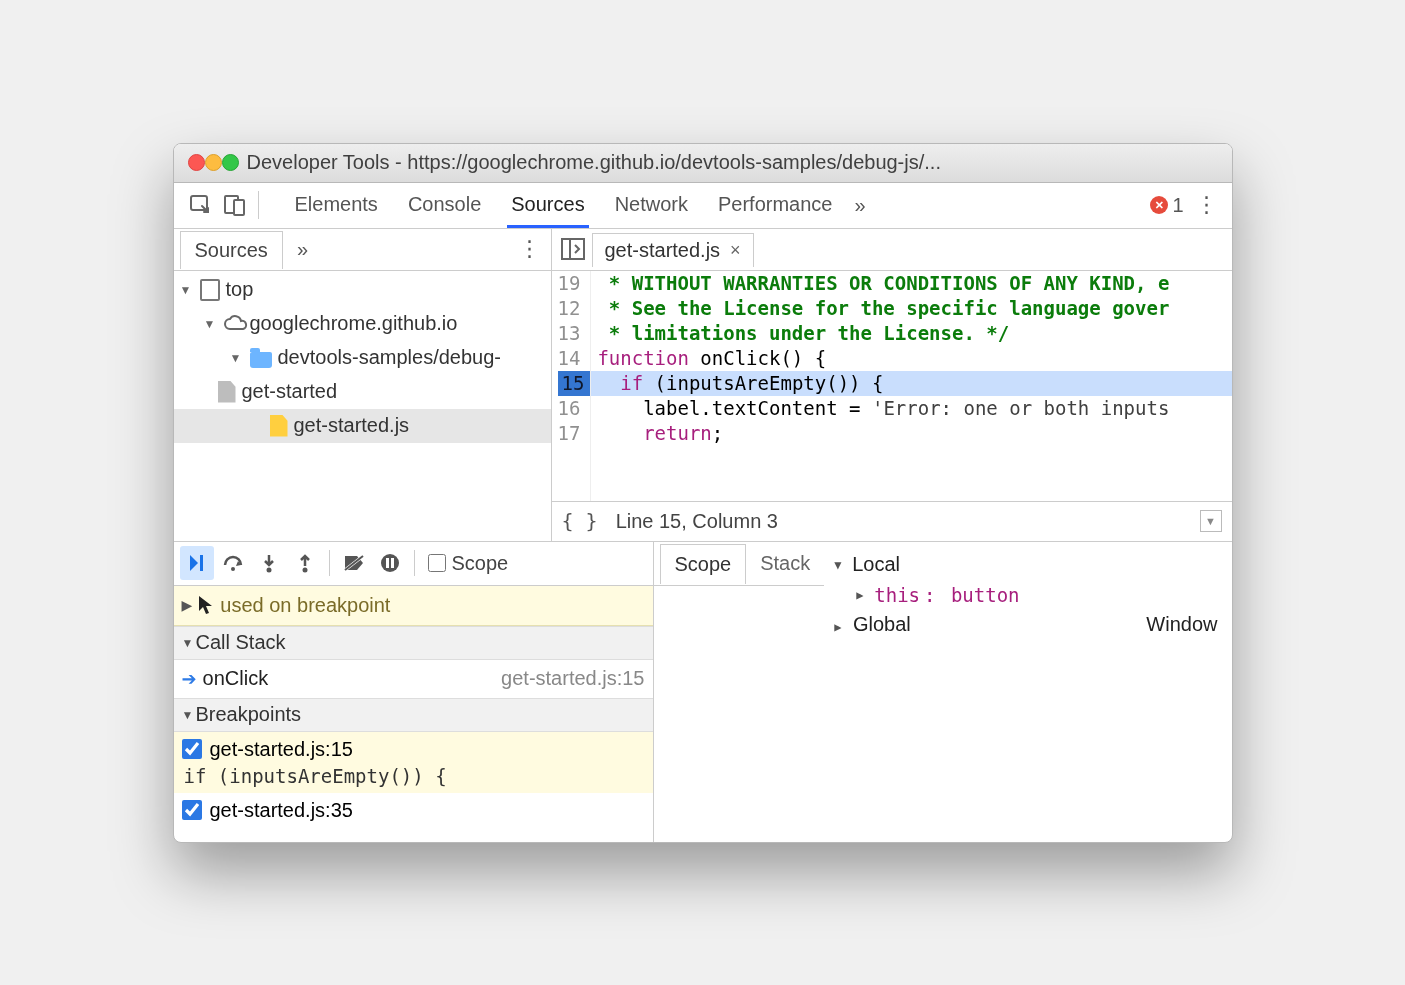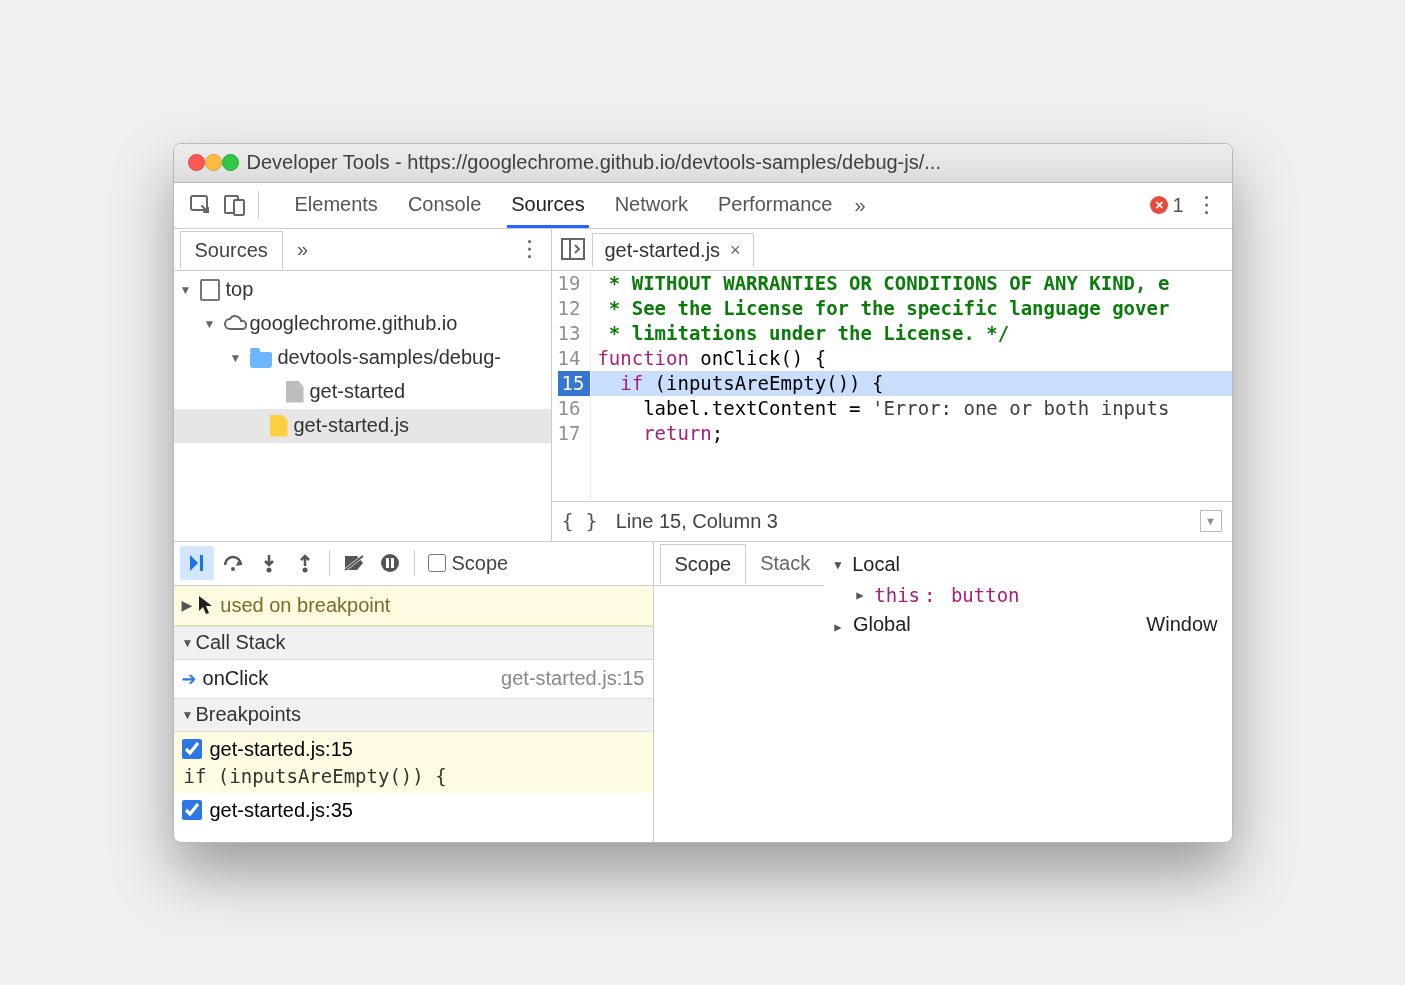--- a/index.html
+++ b/index.html
@@ -46,21 +46,21 @@
   .ficon.doc { background:#bdbdbd; clip-path: polygon(0 0, 70% 0, 100% 28%, 100% 100%, 0 100%); width:18px; height:22px;}
   .ficon.jsdoc { background:#ffcf3f; clip-path: polygon(0 0, 70% 0, 100% 28%, 100% 100%, 0 100%); width:18px; height:22px;}
   
   .editor-tabs { height: 42px; border-bottom: 1px solid #ccc; display:flex; align-items:center; padding-left:2px;}
   .navbtns { width: 38px; display:flex; align-items:center; justify-content:center; color:#555;}
   .filetab { height:34px; display:flex; align-items:center; gap:10px; padding:0 12px; background:#fff; border:1px solid #ccc; border-bottom:none; font-size:20px; color:#333; margin-bottom:-1px;}
   .filetab .x { font-size:18px; color:#666;}
   .editor { flex:1; display:flex; font-family: Menlo, Consolas, monospace; font-size:19px; line-height:25px; overflow:hidden; min-height:0;}
   .gutter { background:#fff; color:#909090; text-align:right; padding: 0 10px 0 6px; border-right:1px solid #eee;}
   .gutter div { height:25px; }
-  .gutter .hl { background:#3476d1; color:#fef9c3; padding-right:6px; margin-right:-10px; border-radius:0;}
+  .gutter .hl { background:#3476d1; color:#0f172a; padding-right:6px; margin-right:-10px; border-radius:0;}
   .code { flex:1; white-space: pre; overflow:hidden;}
   .code div { height:25px; padding-left:6px;}
   .code .hl { background:#c9defd;}
   .kw { color:#a71f7d; }
   .cm { color:#0b7c0b; font-weight:600;}
   .str { color:#404040; }
   .statusbar { height:40px; border-top:1px solid #ccc; display:flex; align-items:center; padding: 0 10px; font-size:20px; color:#444; gap: 18px;}
   .statusbar .pretty { font-family: Menlo, monospace; font-size:20px; color:#555;}
   .statusbar .sel { margin-left:auto; width:22px; height:22px; border:1px solid #bbb; display:flex; align-items:center; justify-content:center; font-size:11px; color:#888;}
   
@@ -156,21 +156,21 @@
                 <path d="M6 14a5 5 0 0 1 0-10 6 6 0 0 1 11 2 4 4 0 0 1 2 8H6z"></path>
               </svg>
             </span>
           <span>googlechrome.github.io</span>
         </div>
         <div class="node" style="padding-left:56px;">
           <span class="arrow">▼</span>
           <span class="ficon folder"></span>
           <span>devtools-samples/debug-</span>
         </div>
-        <div class="node" style="padding-left:112px;">
+        <div class="node" style="padding-left:44px;">
           <span class="ficon doc"></span>
           <span>get-started</span>
         </div>
         <div class="node sel" style="padding-left:96px;">
           <span class="ficon jsdoc"></span>
           <span>get-started.js</span>
         </div>
       </div>
     </div>
 

